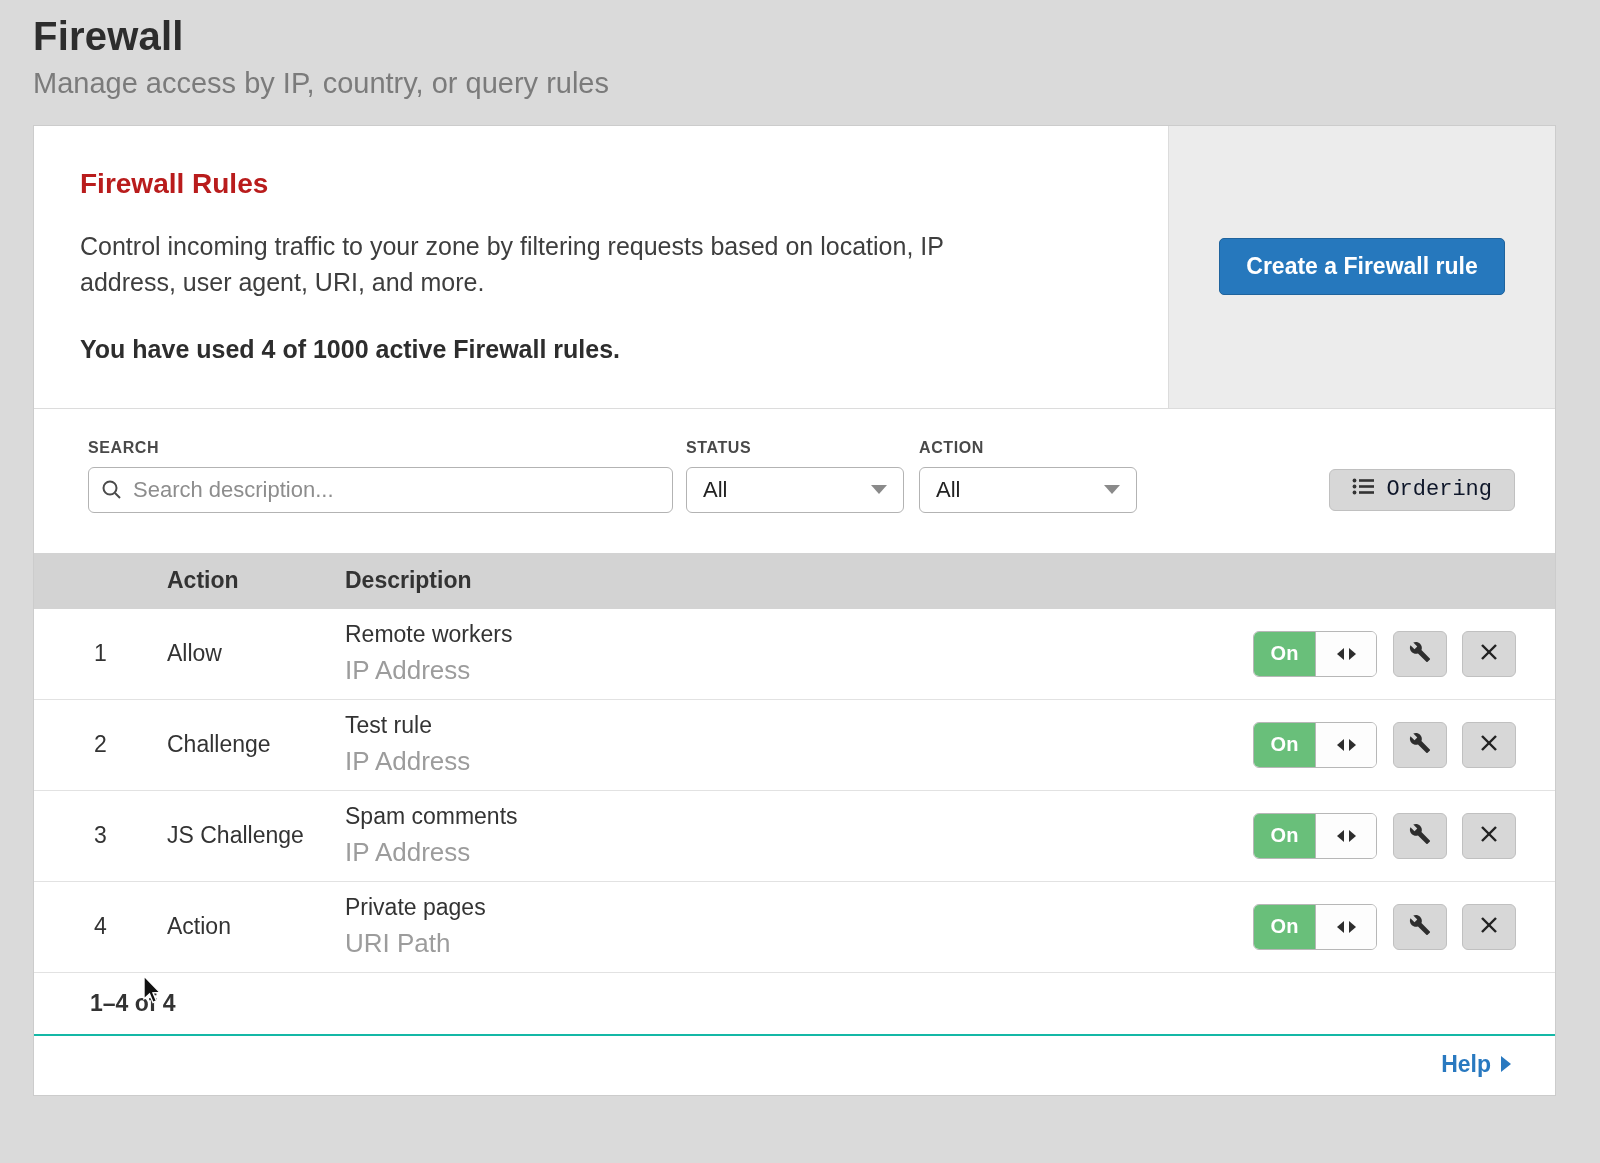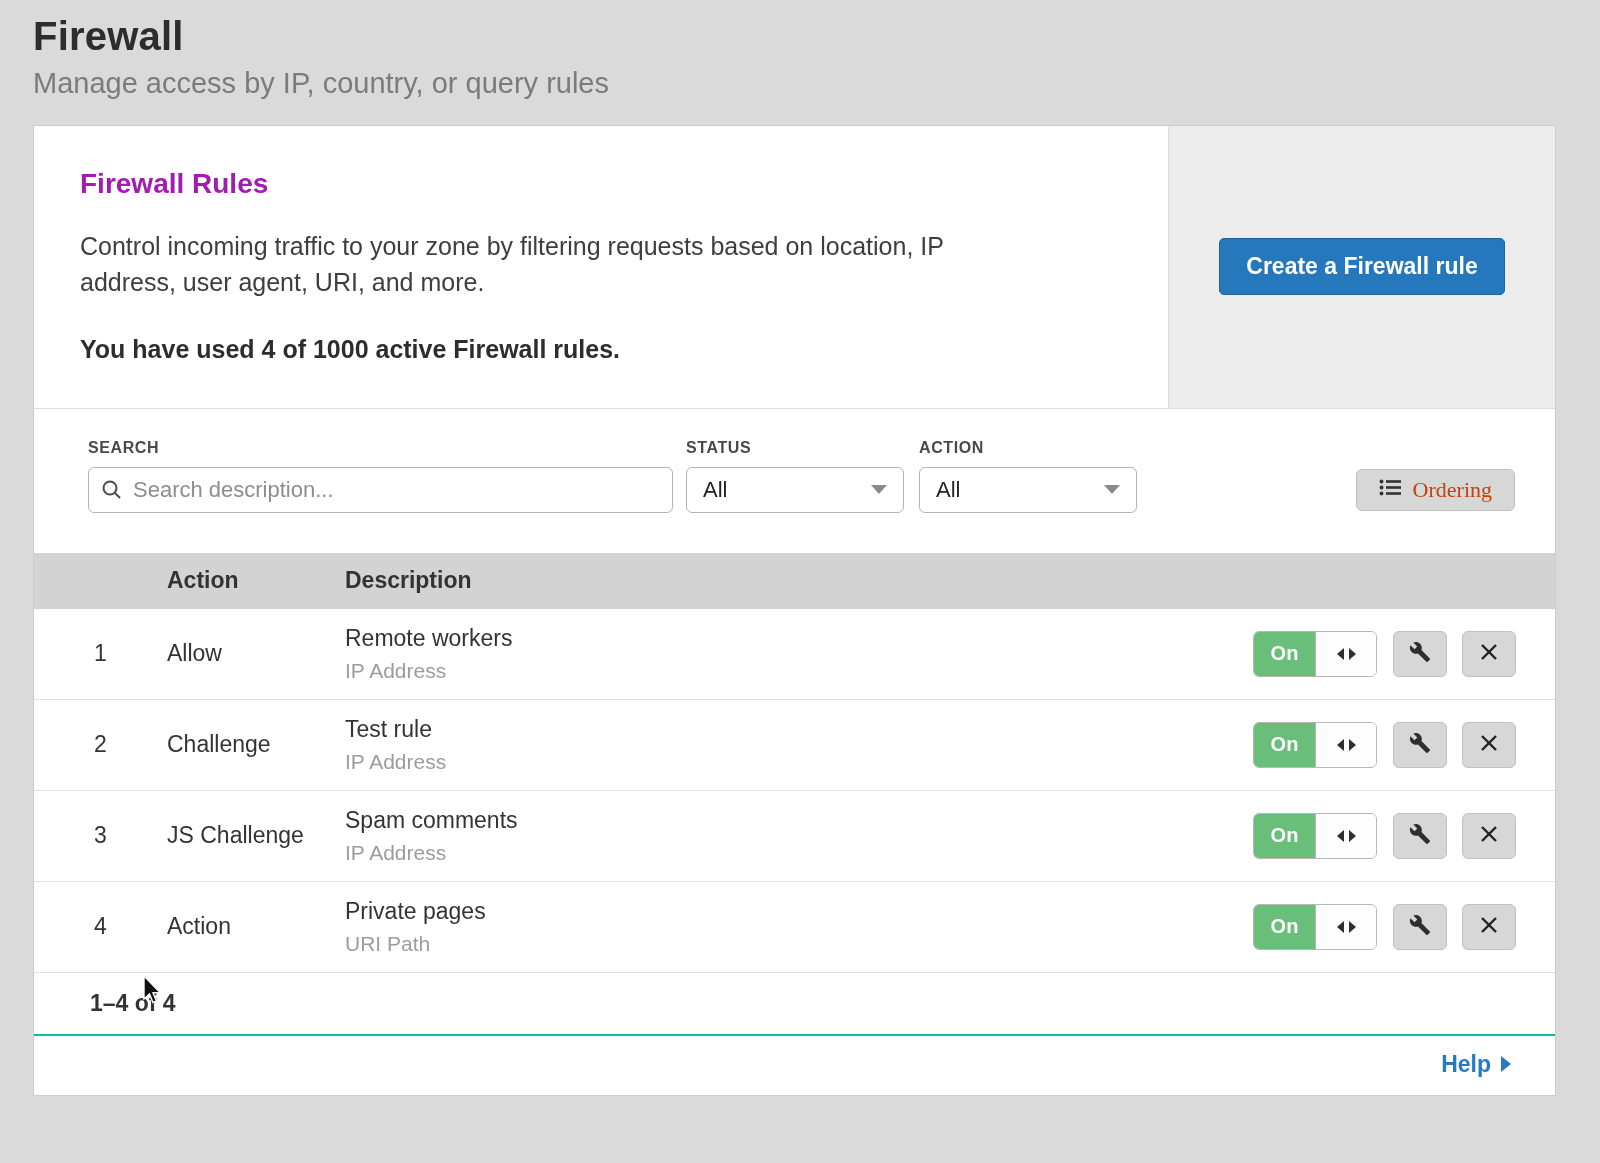--- a/index.html
+++ b/index.html
@@ -19,21 +19,21 @@
 
   
   .card {
     margin: 25px 44px 0 33px;
     background: #ffffff;
     border: 1px solid #cccccc;
   }
 
   .card-top { display: flex; border-bottom: 1px solid #dcdcdc; }
   .card-intro { flex: 1; padding: 42px 60px 44px 46px; }
-  .card-intro h2 { font-size: 28px; font-weight: 600; color: #a21caf; margin-bottom: 28px; }
+  .card-intro h2 { font-size: 28px; font-weight: 600; color: #b91c1c; margin-bottom: 28px; }
   .card-intro .intro-text {
     font-size: 25px; color: #3e3e3e; line-height: 1.45;
     max-width: 960px; margin-bottom: 34px;
   }
   .card-intro .usage { font-size: 25px; font-weight: 700; color: #2d2d2d; }
 
   .card-side {
     width: 387px; background: #ececec; border-left: 1px solid #dcdcdc;
     display: flex; align-items: center; justify-content: center;
   }
@@ -68,39 +68,39 @@
   }
   .select-caret {
     width: 0; height: 0;
     border-left: 8px solid transparent; border-right: 8px solid transparent;
     border-top: 9px solid #8a8a8a;
   }
   .ordering-wrap { margin-left: auto; padding-top: 28px; }
   .btn-ordering {
     display: inline-flex; align-items: center; gap: 12px;
     background: #d7d7d7; border: 1px solid #c0c0c0; border-radius: 6px;
-    height: 42px; padding: 0 22px; font-family: Liberation Serif, serif; font-size: 22px;
-    color: #c2410c; cursor: pointer;
+    height: 42px; padding: 0 22px; font-family: Liberation Mono, monospace; font-size: 22px;
+    color: #0f172a; cursor: pointer;
   }
 
   
   .trow {
     display: grid;
     grid-template-columns: 133px 178px 1fr auto;
     align-items: center;
   }
   .thead {
     background: #d3d3d3; height: 56px;
     font-size: 23px; font-weight: 600; color: #333;
   }
   .data-row { height: 91px; border-bottom: 1px solid #e2e2e2; background: #fff; }
   .col-num { text-align: center; font-size: 23px; color: #333; }
   .col-action { font-size: 23px; color: #333; }
   .col-desc .desc-title { font-size: 23px; color: #333; }
-  .col-desc .desc-sub { font-size: 21px; color: #9c9c9c; margin-top: 7px; }
+  .col-desc .desc-sub { font-size: 26px; color: #9c9c9c; margin-top: 7px; }
   .col-controls {
     display: flex; align-items: center; padding-right: 39px;
   }
 
   .toggle {
     display: flex; height: 46px; border-radius: 6px; overflow: hidden;
     border: 1px solid #b7b7b7; cursor: pointer;
   }
   .toggle-on {
     width: 62px; background: #69bf7a; color: #fff; font-size: 20px; font-weight: 600;

